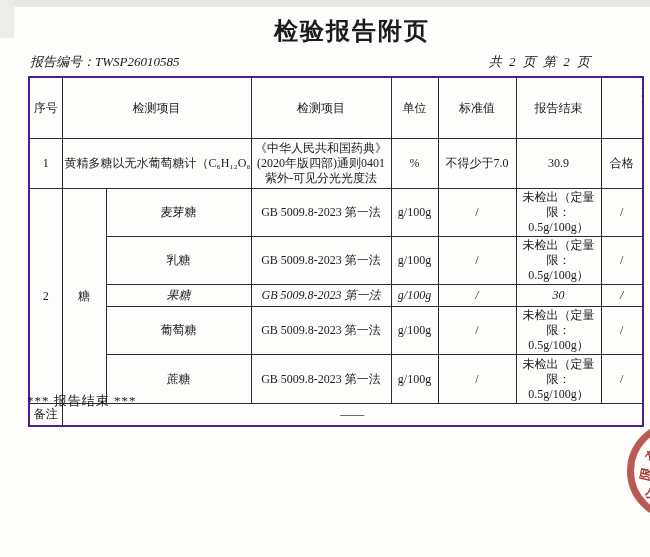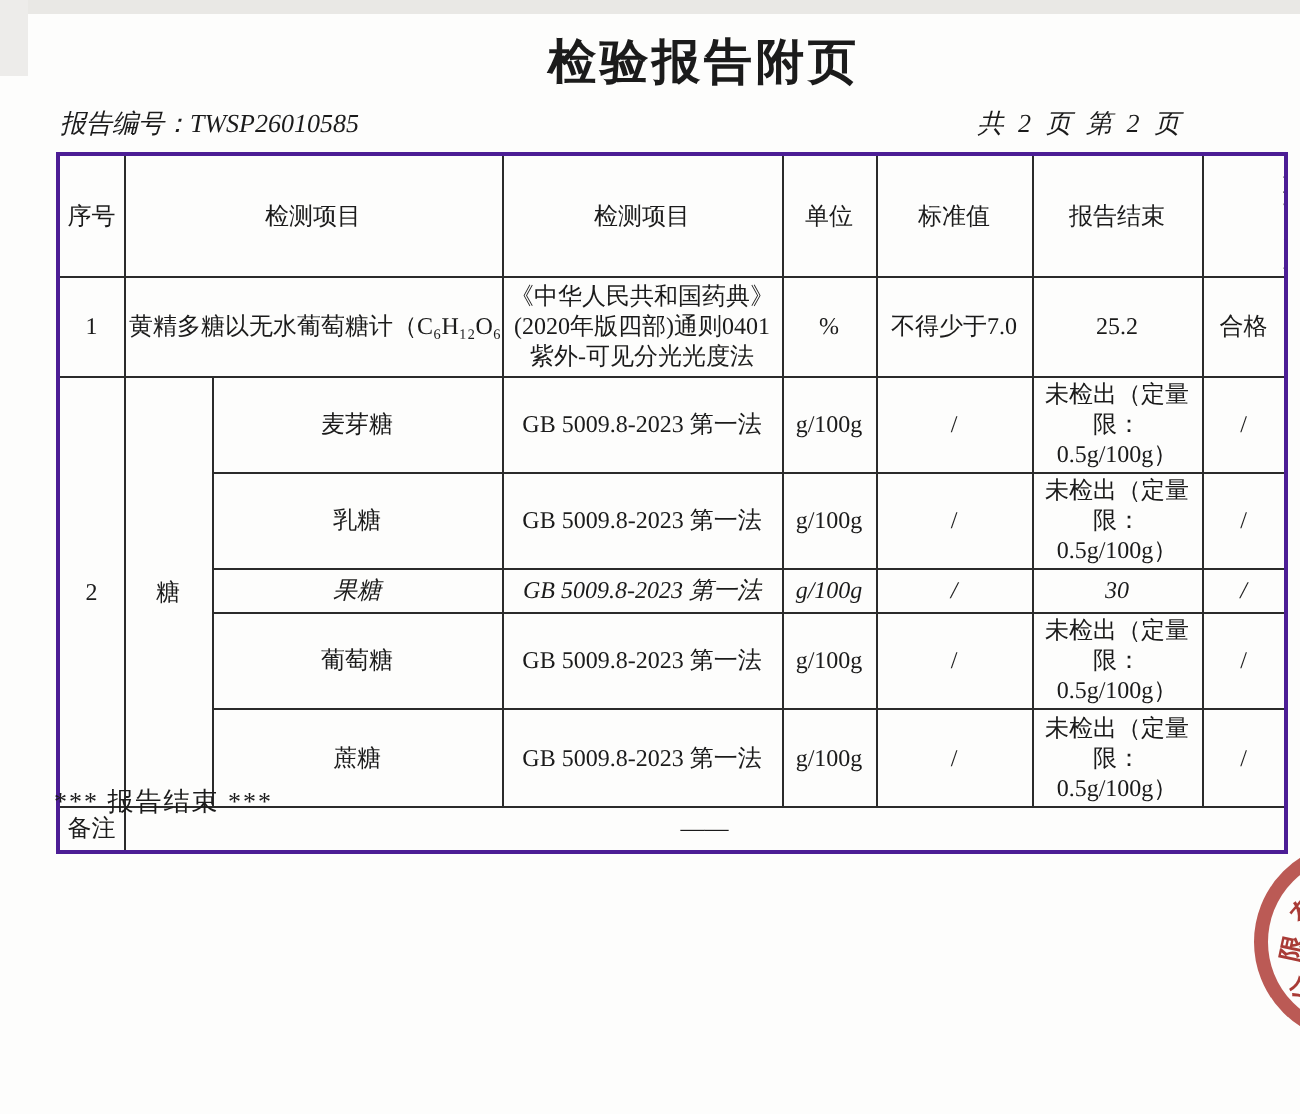--- a/index.html
+++ b/index.html
@@ -100,21 +100,21 @@
     <td class="hdr">标准值</td>
     <td class="hdr">报告结束</td>
     <td class="hdr"><span class="narrow">单项判定</span></td>
   </tr>
   <tr class="r1">
     <td>1</td>
     <td class="item-long" colspan="2">黄精多糖以无水葡萄糖计（C₆H₁₂O₆）</td>
     <td class="method">《中华人民共和国药典》(2020年版四部)通则0401紫外-可见分光光度法</td>
     <td>%</td>
     <td>不得少于7.0</td>
-    <td>25.2</td>
+    <td>30.9</td>
     <td>合格</td>
   </tr>
   <tr class="s1">
     <td rowspan="5">2</td>
     <td rowspan="5">糖</td>
     <td>麦芽糖</td>
     <td class="method">GB 5009.8-2023 第一法</td>
     <td class="small">g/100g</td>
     <td>/</td>
     <td class="result-nd">未检出（定量限：0.5g/100g）</td>

